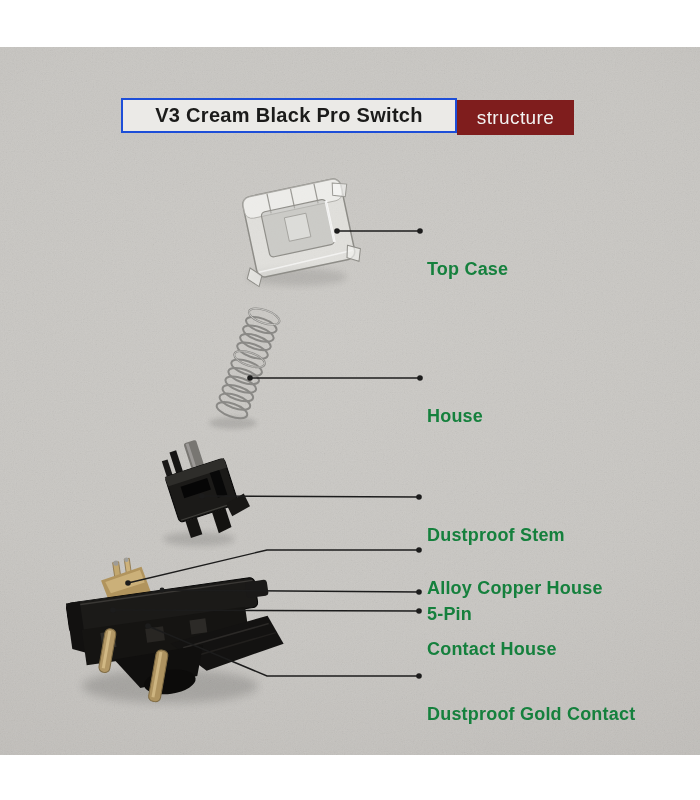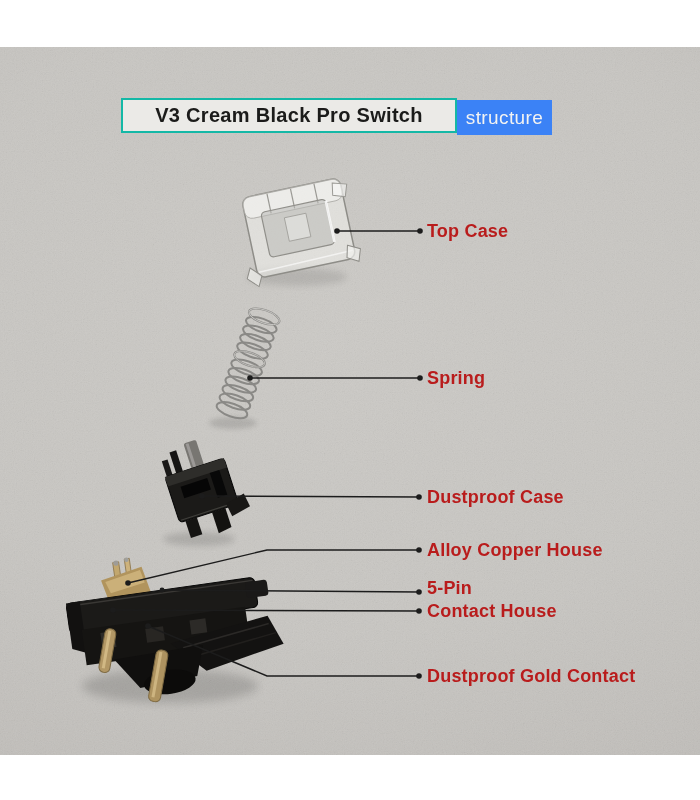--- a/index.html
+++ b/index.html
@@ -11,33 +11,33 @@
   
   .photo{
     position:absolute;left:0;top:47px;width:700px;height:708px;
     background:radial-gradient(120% 90% at 48% 38%, #cccac6 0%, #c8c6c2 50%, #bcb9b5 100%);
     overflow:hidden;
   }
   .grain{position:absolute;inset:0;width:100%;height:100%;opacity:.16;pointer-events:none;}
   
   .title-box{
     position:absolute;left:121px;top:98px;width:336px;height:35px;
-    box-sizing:border-box;border:2px solid #14b8a6;background:#ebeae7;
+    box-sizing:border-box;border:2px solid #1d4ed8;background:#ebeae7;
     display:flex;align-items:center;justify-content:center;
     font-size:20px;font-weight:700;color:#1b1b1a;letter-spacing:.3px;
   }
   .tag-box{
-    position:absolute;left:457px;top:100px;width:95px;height:35px;
-    background:#3b82f6;display:flex;align-items:center;justify-content:center;
+    position:absolute;left:457px;top:100px;width:117px;height:35px;
+    background:#7f1d1d;display:flex;align-items:center;justify-content:center;
     font-size:19px;font-weight:500;color:#f3f3f2;letter-spacing:.4px;
   }
   
   .part-label{
     position:absolute;left:427px;height:24px;display:flex;align-items:center;
-    font-size:18px;font-weight:600;color:#b91c1c;letter-spacing:.2px;white-space:nowrap;
+    font-size:18px;font-weight:600;color:#15803d;letter-spacing:.2px;white-space:nowrap;margin-top:38px;
   }
   .lines{position:absolute;left:0;top:0;width:700px;height:800px;pointer-events:none;}
   .part{position:absolute;}
 </style>
 </head>
 <body>
 
 <div class="photo">
   <svg class="grain" xmlns="http://www.w3.org/2000/svg">
     <filter id="gr">
@@ -201,18 +201,18 @@
 </svg>
 
 <div class="title-box">
   <span>V3 Cream Black Pro Switch</span>
 </div>
 <div class="tag-box">
   <span>structure</span>
 </div>
 
 <div class="part-label" style="top:219px">Top Case</div>
-<div class="part-label" style="top:366px">Spring</div>
-<div class="part-label" style="top:485px">Dustproof Case</div>
+<div class="part-label" style="top:366px">House</div>
+<div class="part-label" style="top:485px">Dustproof Stem</div>
 <div class="part-label" style="top:538px">Alloy Copper House</div>
-<div class="part-label" style="top:576px">5-Pin</div>
+<div class="part-label" style="top:564px">5-Pin</div>
 <div class="part-label" style="top:599px">Contact House</div>
 <div class="part-label" style="top:664px">Dustproof Gold Contact</div>
 
 </body></html>

